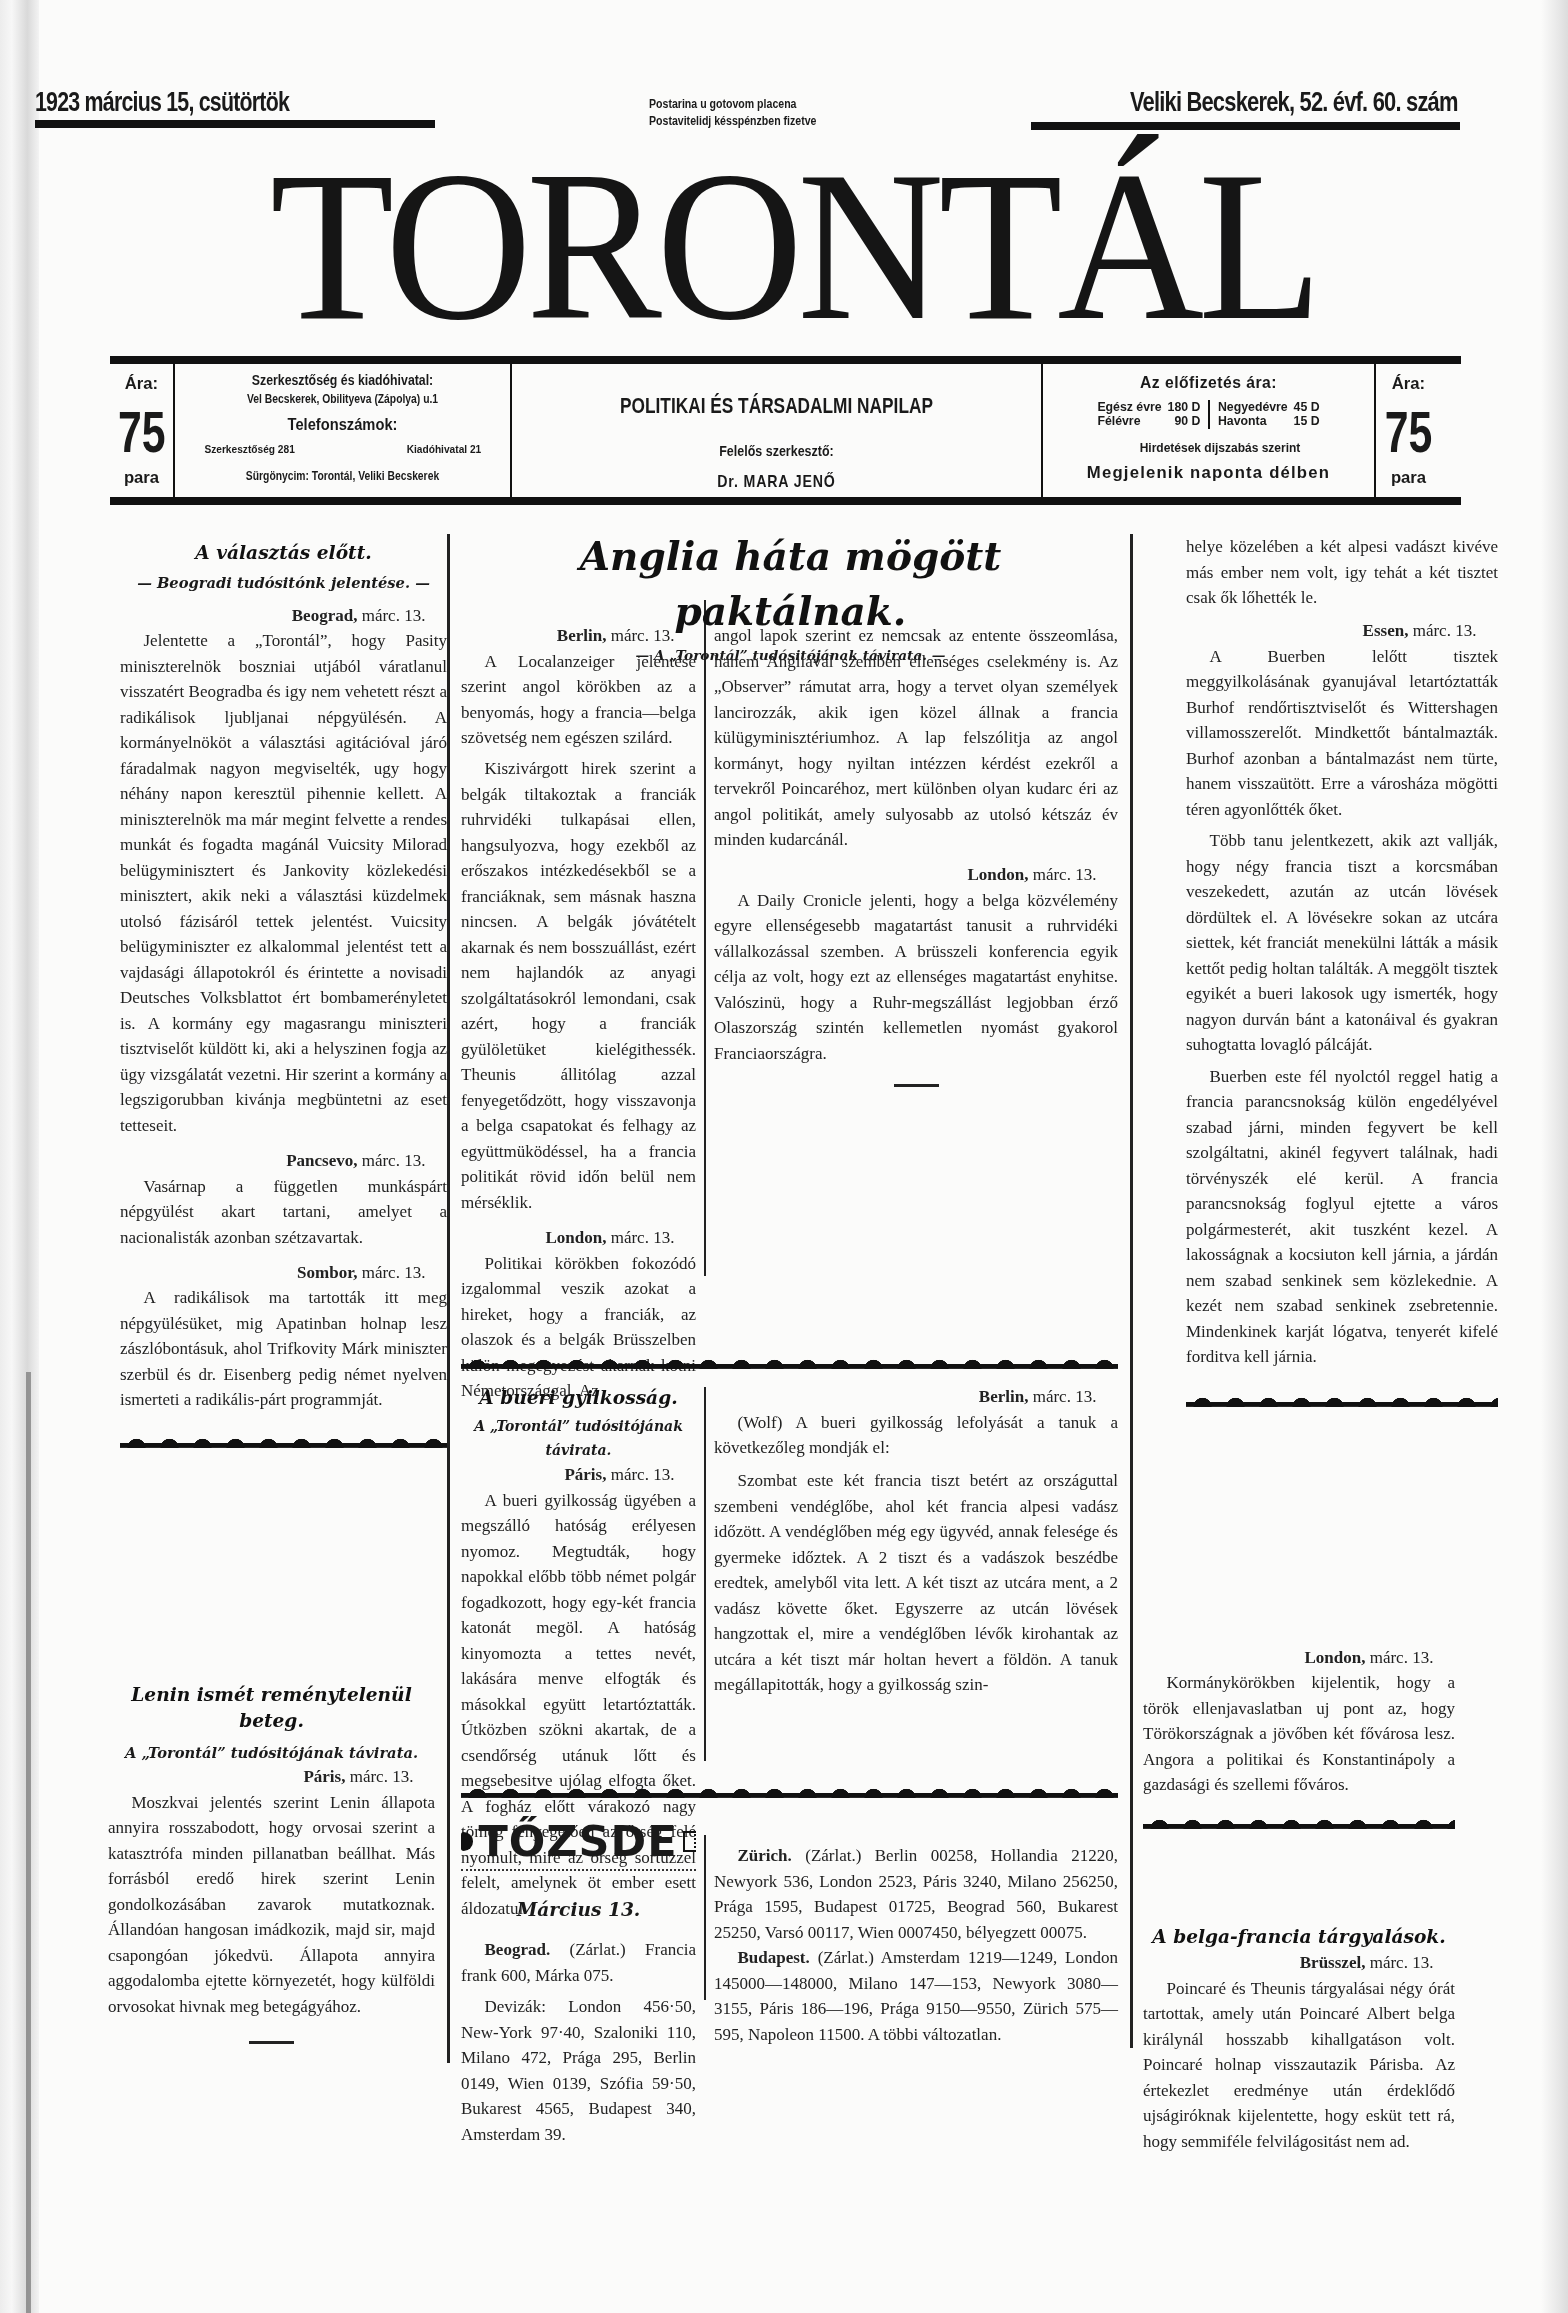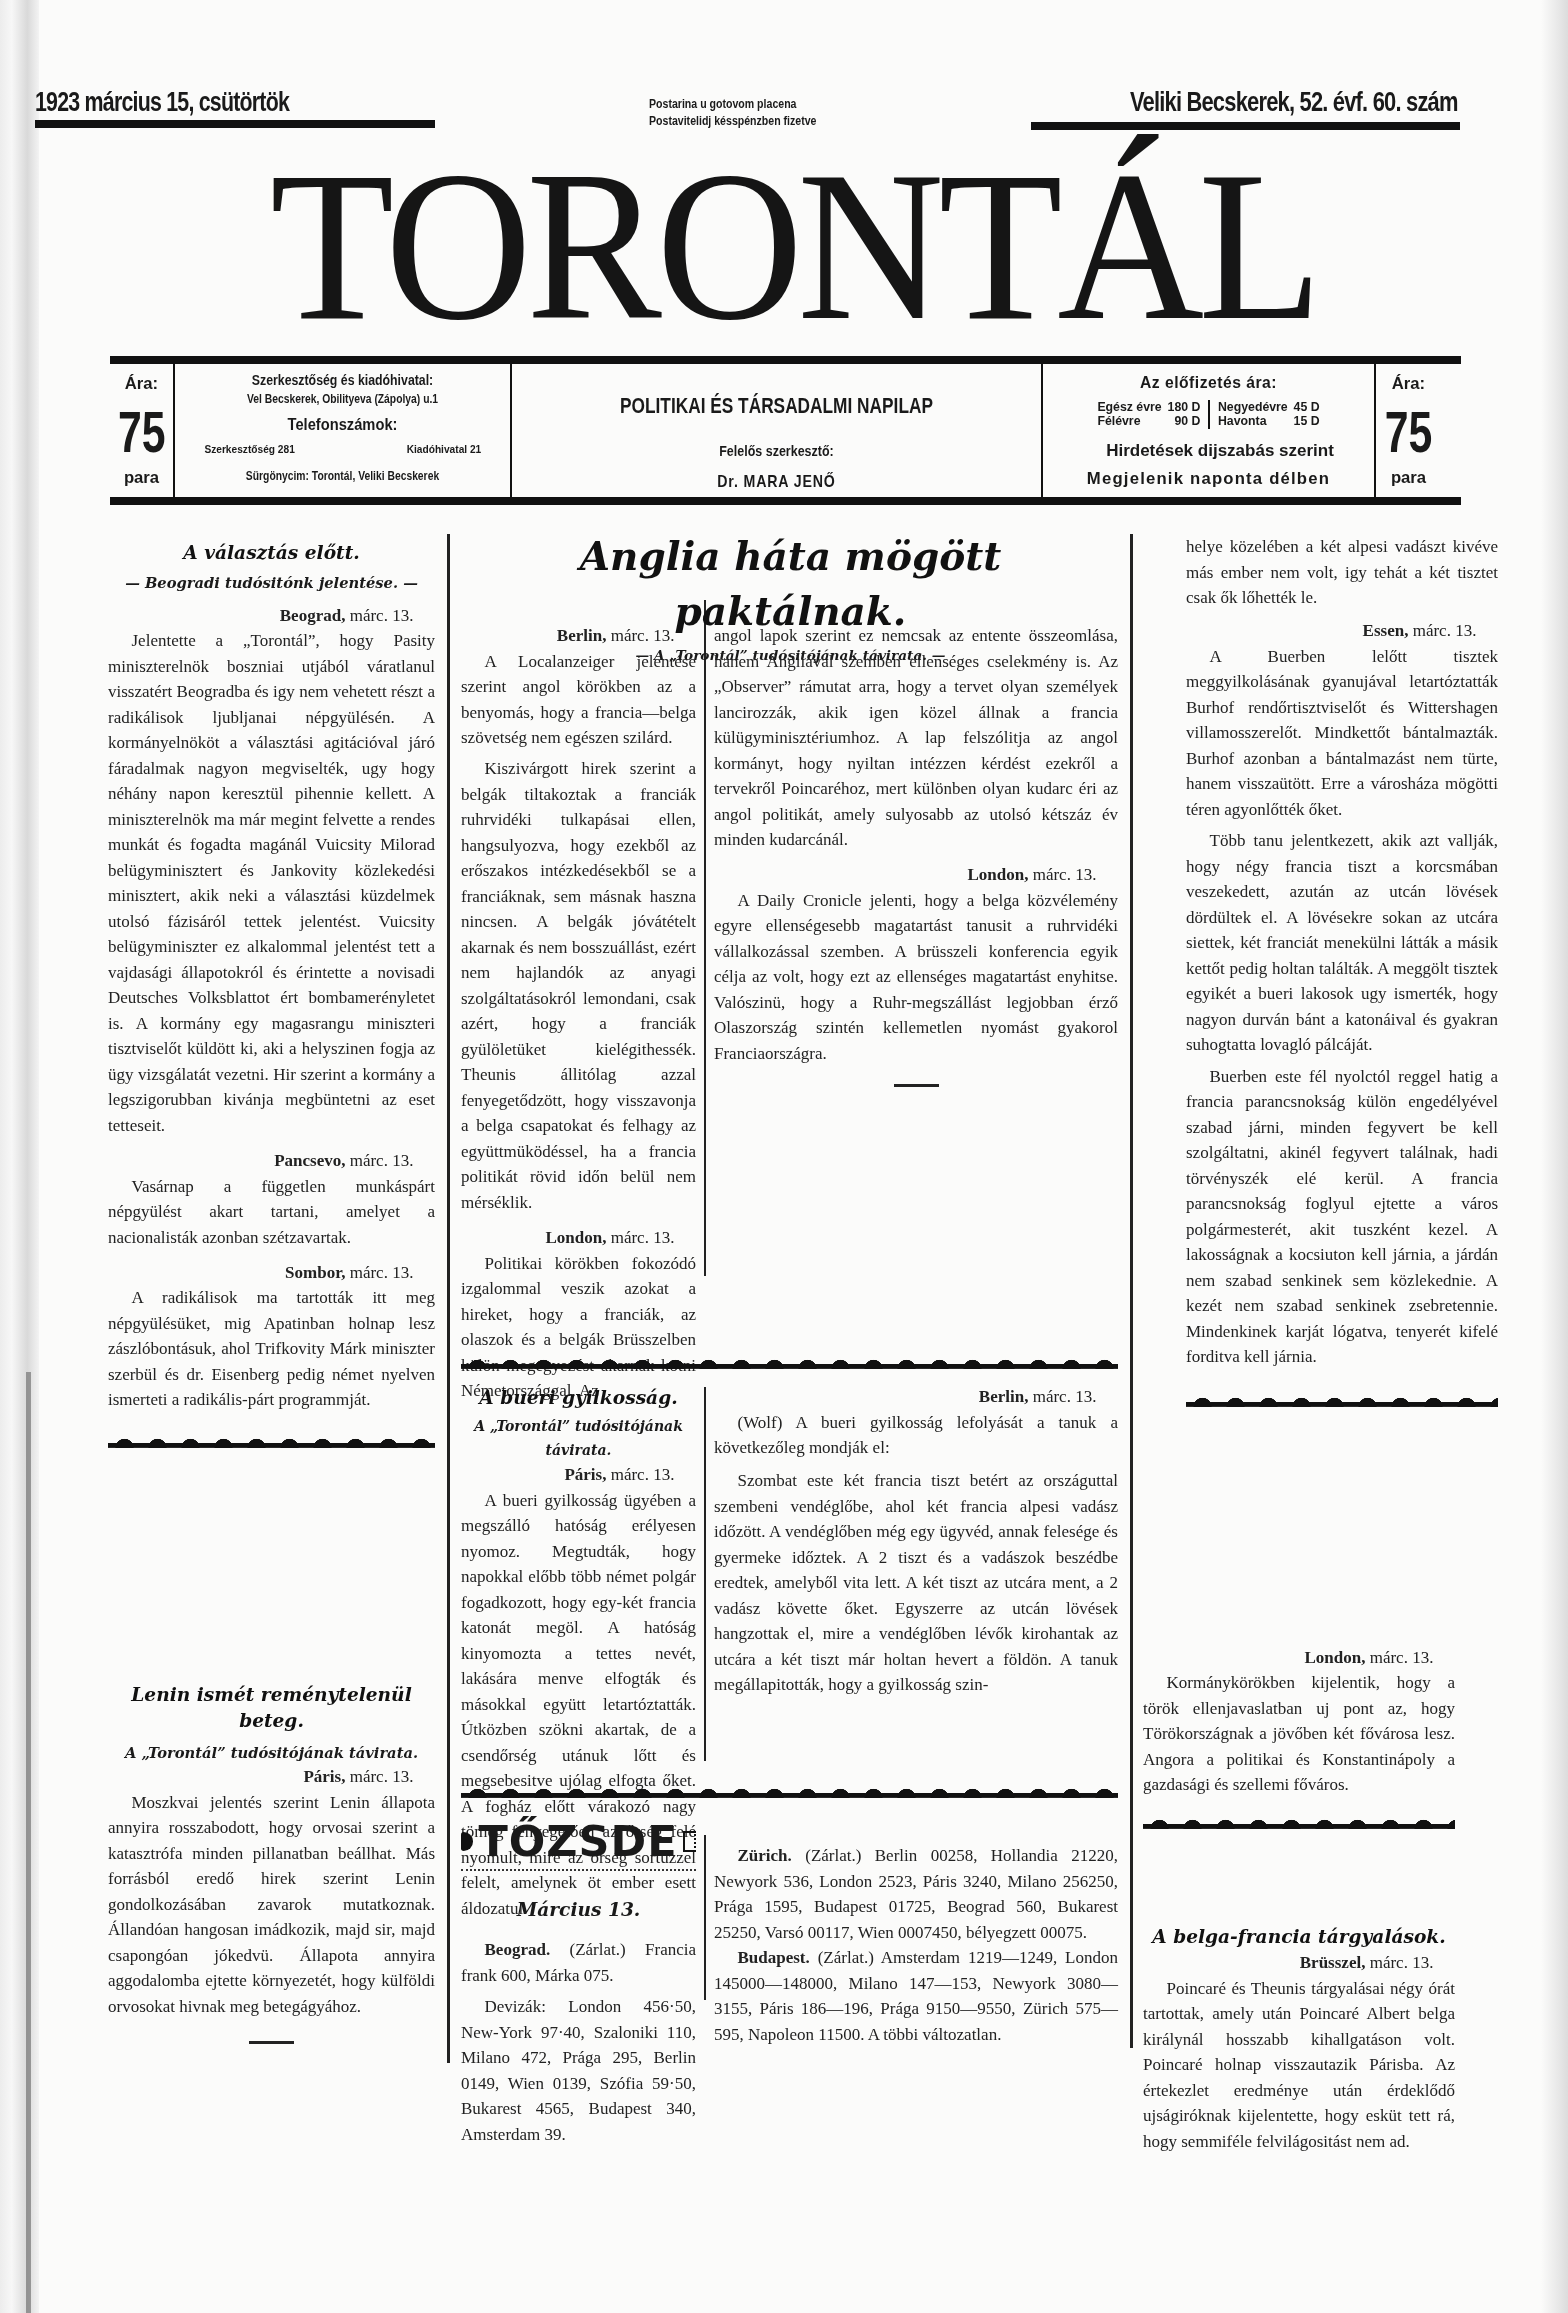--- a/index.html
+++ b/index.html
@@ -36,21 +36,21 @@
   .center-cell { width: 531px; text-align: center; font-family: "Liberation Sans", sans-serif; font-weight: bold; }
   .center-cell .tag { font-size: 21.6px; margin-top: 29px; transform: scaleX(.8); }
   .center-cell .resp { font-size: 14.7px; margin-top: 23.5px; transform: scaleX(.85); }
   .center-cell .ed { font-size: 16.7px; margin-top: 13.7px; letter-spacing: 1px; transform: scaleX(.85); }
   .sub-cell { width: 333px; text-align: center; font-family: "Liberation Sans", sans-serif; font-weight: bold; padding-top: 9.8px; }
   .sub-cell .h { font-size: 15.7px; letter-spacing: 0.5px; }
   .sub-cell .grid { display: flex; justify-content: center; margin-top: 7.8px; font-size: 12.3px; line-height: 14.7px; }
   .sub-cell .grid .col { padding: 0 7.8px; text-align: left; }
   .sub-cell .grid .col.first { border-right: 2.9px solid #111; }
   .sub-cell .grid .row { display: flex; justify-content: space-between; gap: 5.9px; }
-  .sub-cell .ads { font-size: 17px; margin-top: 11.8px; margin-left: 23px; }
+  .sub-cell .ads { font-size: 12px; margin-top: 11.8px; margin-left: 23px; }
   .sub-cell .daily { font-size: 16.7px; margin-top: 7.8px; letter-spacing: 1.2px; }
 
   
   .col-rule { position: absolute; width: 2.9px; background: #222; }
   .text { font-family: "Liberation Serif", "DejaVu Serif", serif; font-size: 17px; line-height: 25.5px; text-align: justify; color: #222; }
   .text p { text-indent: 23.5px; }
   .headline-it { font-family: "DejaVu Serif", serif; font-style: italic; font-weight: bold; text-align: center; color: #111; }
   .dateline { text-align: right; font-size: 17px; line-height: 25.5px; padding-right: 21.6px; }
   .dateline b { font-weight: bold; }
   .sub-it { font-family: "DejaVu Serif", serif; font-style: italic; font-weight: bold; text-align: center; }
@@ -135,21 +135,21 @@
     <div class="unit">para</div>
   </div>
 </div>
 
 <div class="col-rule" style="left:447px; top:534px; height:1529px;"></div>
 <div class="col-rule" style="left:1130px; top:534px; height:1514px;"></div>
 <div class="col-rule" style="left:704px; top:600px; height:676px; width:2px;"></div>
 <div class="col-rule" style="left:704px; top:1387px; height:374px; width:2px;"></div>
 <div class="col-rule" style="left:704px; top:1835px; height:165px; width:2px;"></div>
 
-<div class="block" style="left:108px; top:539px; width:327px;">
+<div class="block" style="left:120px; top:539px; width:327px;">
   <div class="headline-it" style="font-size:18.6px; line-height:27.4px;">A választás előtt.</div>
   <div class="sub-it" style="font-size:14.7px; line-height:25.5px; margin-top:3.9px;">— Beogradi tudósitónk jelentése. —</div>
   <div class="text">
     <div class="dateline" style="margin-top:7px;"><b>Beograd,</b> <span>márc. 13.</span></div>
     <p>Jelentette a „Torontál”, hogy Pasity miniszterelnök boszniai utjából váratlanul visszatért Beogradba és igy nem vehetett részt a radikálisok ljubljanai népgyülésén. A kormányelnököt a választási agitációval járó fáradalmak nagyon megviselték, ugy hogy néhány napon keresztül pihennie kellett. A miniszterelnök ma már megint felvette a rendes munkát és fogadta magánál Vuicsity Milorad belügyminisztert és Jankovity közlekedési minisztert, akik neki a választási küzdelmek utolsó fázisáról tettek jelentést. Vuicsity belügyminiszter ez alkalommal jelentést tett a vajdasági állapotokról és érintette a novisadi Deutsches Volksblattot ért bombamerényletet is. A kormány egy magasrangu miniszteri tisztviselőt küldött ki, aki a helyszinen fogja az ügy vizsgálatát vezetni. Hir szerint a kormány a legszigorubban kivánja megbüntetni az eset tetteseit.</p>
     <div class="dateline" style="margin-top:9.8px;"><b>Pancsevo,</b> <span>márc. 13.</span></div>
     <p>Vasárnap a független munkáspárt népgyülést akart tartani, amelyet a nacionalisták azonban szétzavartak.</p>
     <div class="dateline" style="margin-top:9.8px;"><b>Sombor,</b> <span>márc. 13.</span></div>
     <p>A radikálisok ma tartották itt meg népgyülésüket, mig Apatinban holnap lesz zászlóbontásuk, ahol Trifkovity Márk miniszter szerbül és dr. Eisenberg pedig német nyelven ismerteti a radikális-párt programmját.</p>
   </div>

